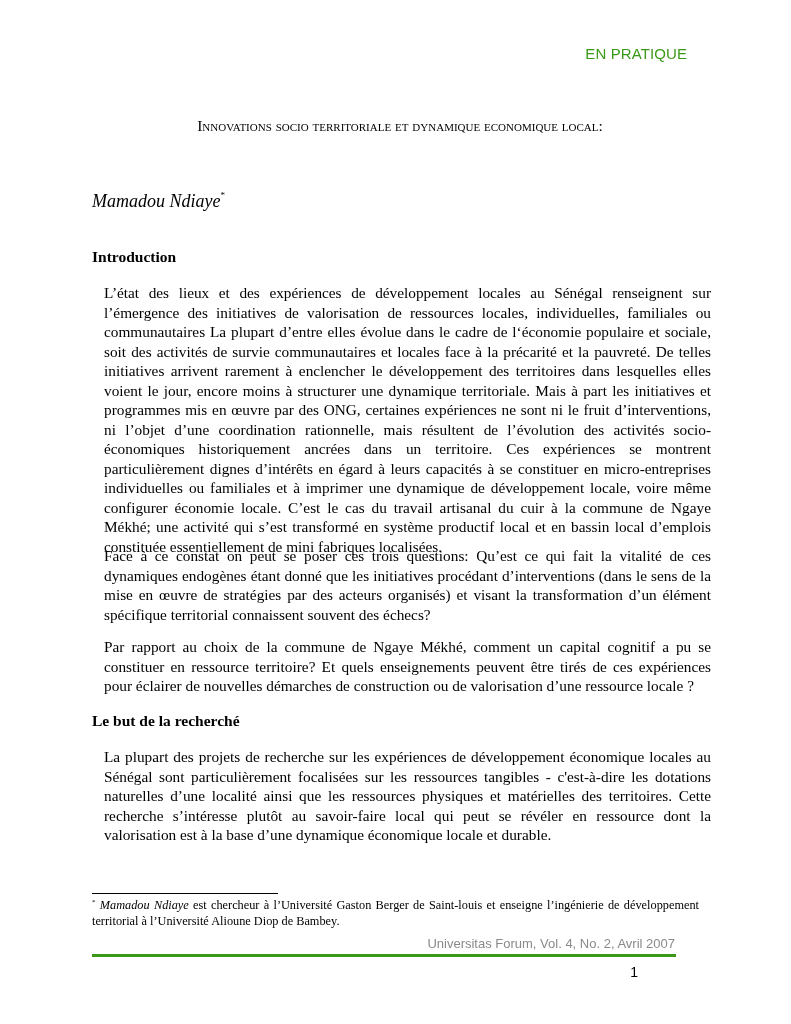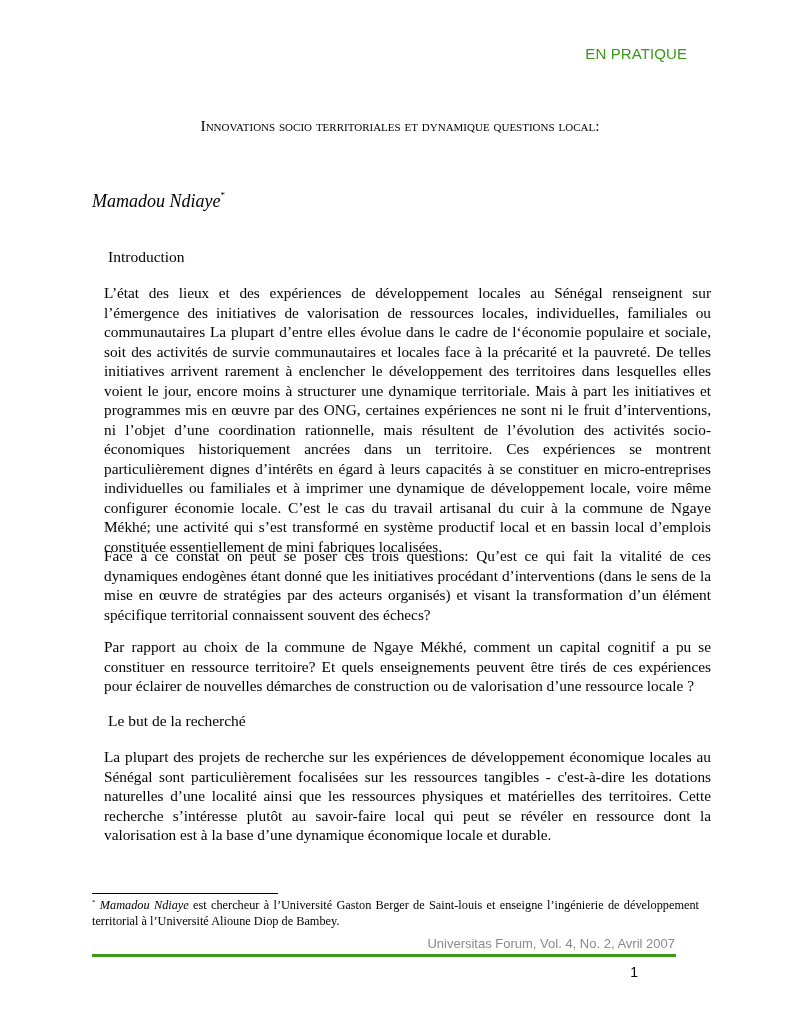--- a/index.html
+++ b/index.html
@@ -1,37 +1,37 @@
 <!DOCTYPE html>
 <html><head>
 <meta charset="utf-8">
 <style>
   html, body { margin: 0; padding: 0; background: #ffffff; }
   body { width: 791px; height: 1024px; position: relative; overflow: hidden; font-family: "Liberation Serif", "DejaVu Serif", serif; color: #000; }
   .section-tag { position: absolute; right: 104px; top: 45px; font-family: "Liberation Sans", "DejaVu Sans", sans-serif; font-size: 15px; color: #3a9a17; letter-spacing: 0.1px; }
   .title { position: absolute; left: 90px; width: 620px; top: 116px; text-align: center; font-size: 15.5px; line-height: 20px; font-variant: small-caps; font-weight: normal; }
   .author { position: absolute; left: 92px; top: 190px; font-size: 18px; font-style: italic; }
   .author sup { font-size: 9px; font-style: normal; vertical-align: 9px; }
-  .heading { position: absolute; left: 108px; font-size: 15.5px; font-weight: normal; }
+  .heading { position: absolute; left: 92px; font-size: 15.5px; font-weight: bold; }
   .para { position: absolute; left: 104px; width: 607px; font-size: 15.3px; line-height: 19.5px; text-align: justify; }
   .fn-rule { position: absolute; left: 92px; top: 893px; width: 186px; height: 1px; background: #000; }
   .footnote { position: absolute; left: 92px; top: 895px; width: 607px; font-size: 12.3px; line-height: 15.5px; text-align: justify; }
   .footnote sup { font-size: 7px; vertical-align: 5px; }
   .journal { position: absolute; right: 116px; top: 936px; font-family: "Liberation Sans", "DejaVu Sans", sans-serif; font-size: 13px; color: #8a8a8a; }
   .green-rule { position: absolute; left: 92px; top: 954px; width: 584px; height: 3px; background: #3a9a17; }
   .page-num { position: absolute; right: 153px; top: 964px; font-family: "Liberation Sans", "DejaVu Sans", sans-serif; font-size: 14px; }
   .fn-name { font-style: italic; }
 </style>
 </head>
 <body>
 
 <div class="section-tag">EN PRATIQUE</div>
 
 <div class="title">
-  <div>Innovations socio territoriales et dynamique questions local:</div>
+  <div>Innovations socio territoriale et dynamique economique local:</div>
 </div>
 
 <div class="author"><span>Mamadou Ndiaye</span><sup>*</sup></div>
 
 <div class="heading" style="top:248px;">Introduction</div>
 
 <div class="para" style="top:283px;">L’état des lieux et des expériences de développement locales au Sénégal renseignent sur l’émergence des initiatives de valorisation de ressources locales, individuelles, familiales ou communautaires  La plupart d’entre elles évolue dans le cadre de l‘économie populaire et sociale, soit des activités de survie communautaires et locales face à la précarité et la pauvreté. De telles initiatives arrivent rarement à enclencher le  développement des territoires dans lesquelles elles voient le jour, encore moins à structurer une dynamique territoriale. Mais à part les initiatives et programmes mis en œuvre par des ONG, certaines expériences ne sont ni le fruit d’interventions, ni l’objet d’une coordination rationnelle, mais résultent de l’évolution des activités socio-économiques historiquement ancrées dans un territoire. Ces expériences se montrent particulièrement dignes d’intérêts en égard à leurs capacités à se constituer en micro-entreprises individuelles ou familiales et à imprimer une dynamique de développement locale, voire même configurer économie locale. C’est le cas du travail artisanal du cuir à la commune de Ngaye Mékhé; une activité qui s’est transformé en système productif local et en bassin local d’emplois constituée essentiellement de mini fabriques localisées.</div>
 
 <div class="para" style="top:546px;">Face à ce constat on peut se poser ces trois questions: Qu’est ce qui fait la vitalité de ces dynamiques endogènes étant donné que les initiatives procédant d’interventions (dans le sens de la mise en œuvre de stratégies par des acteurs organisés) et visant la transformation d’un élément spécifique territorial connaissent souvent des échecs?</div>
 

